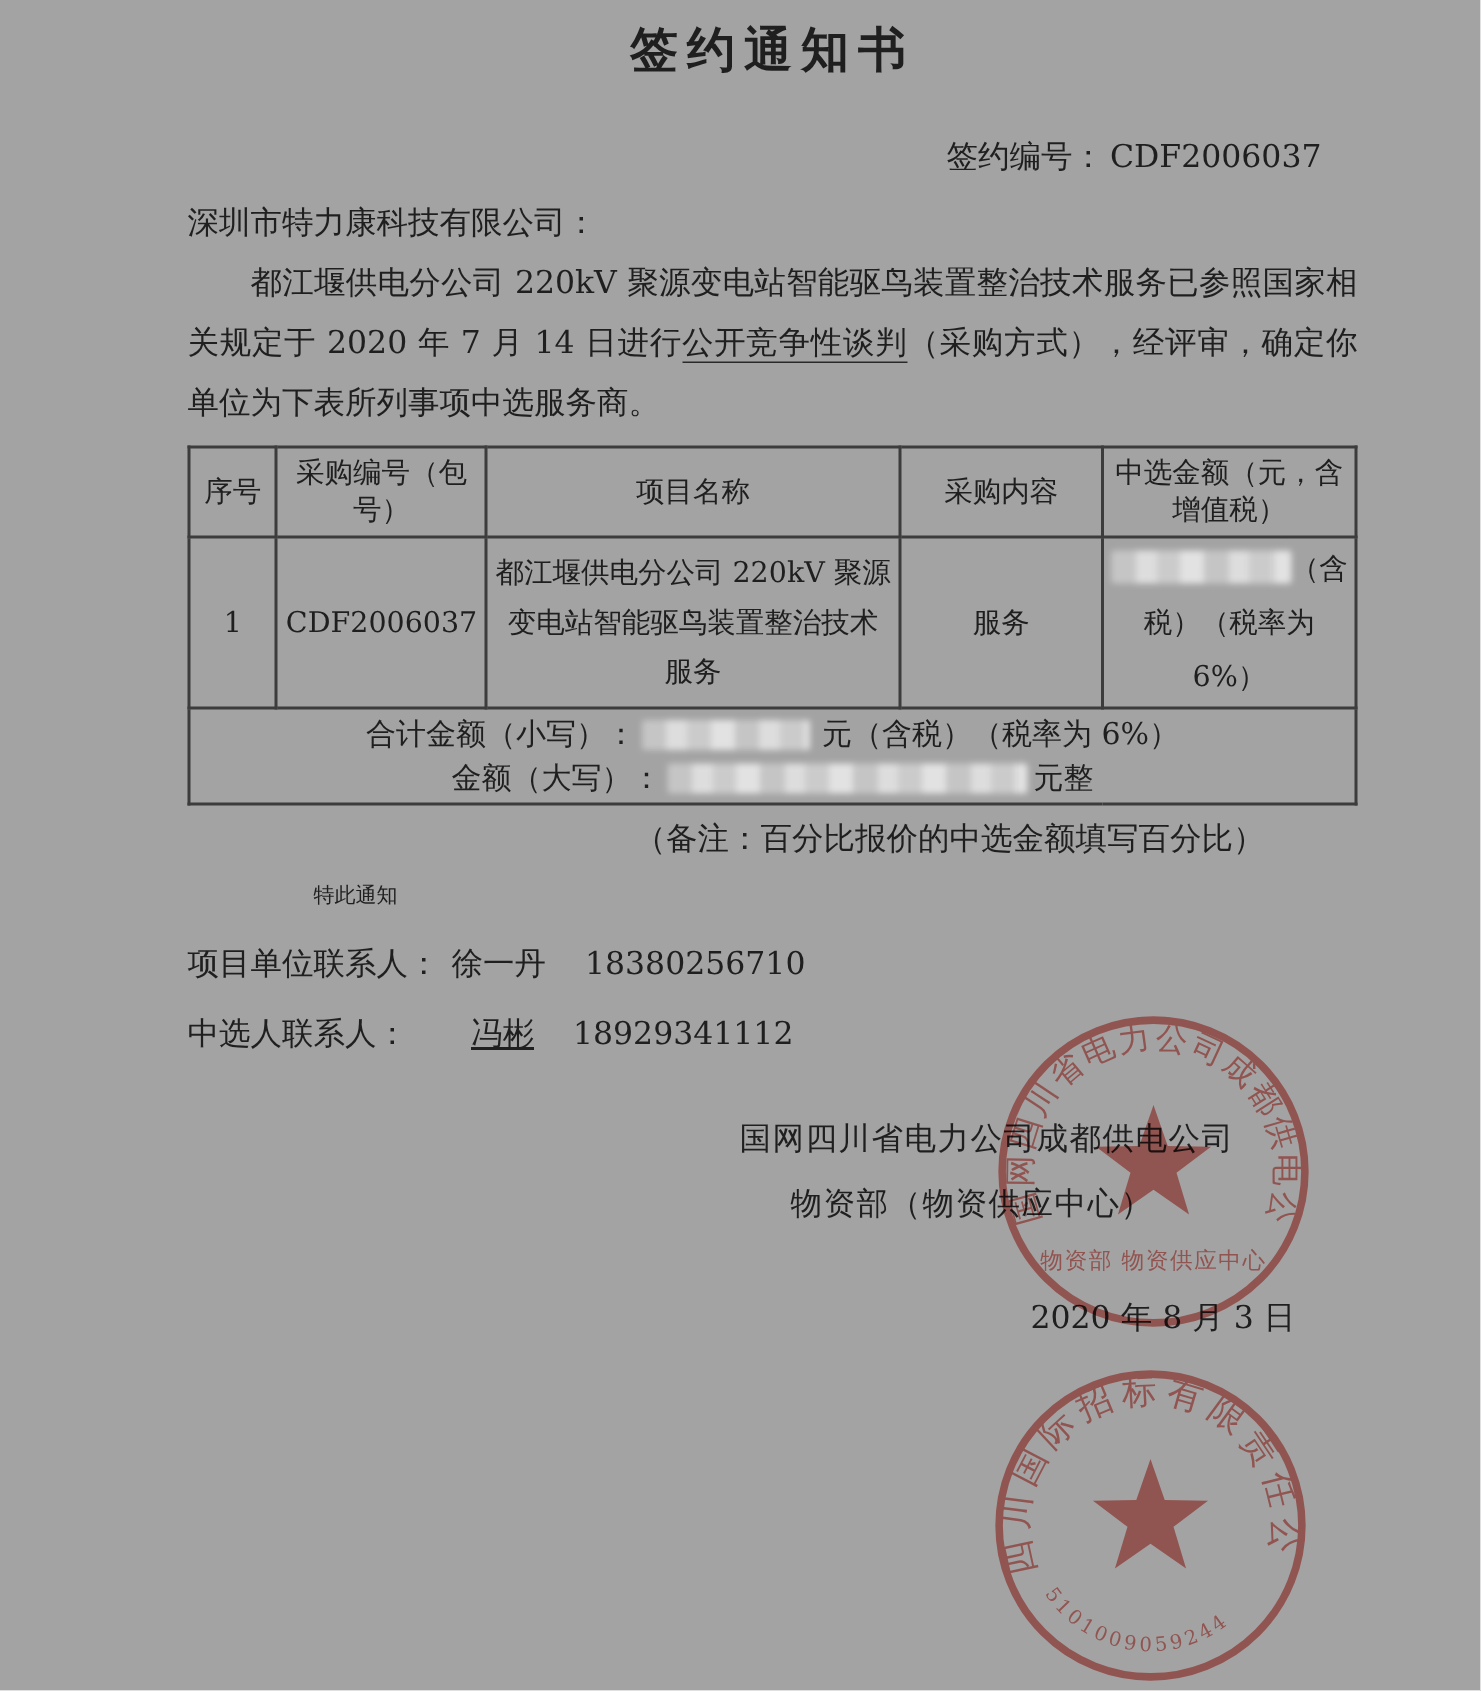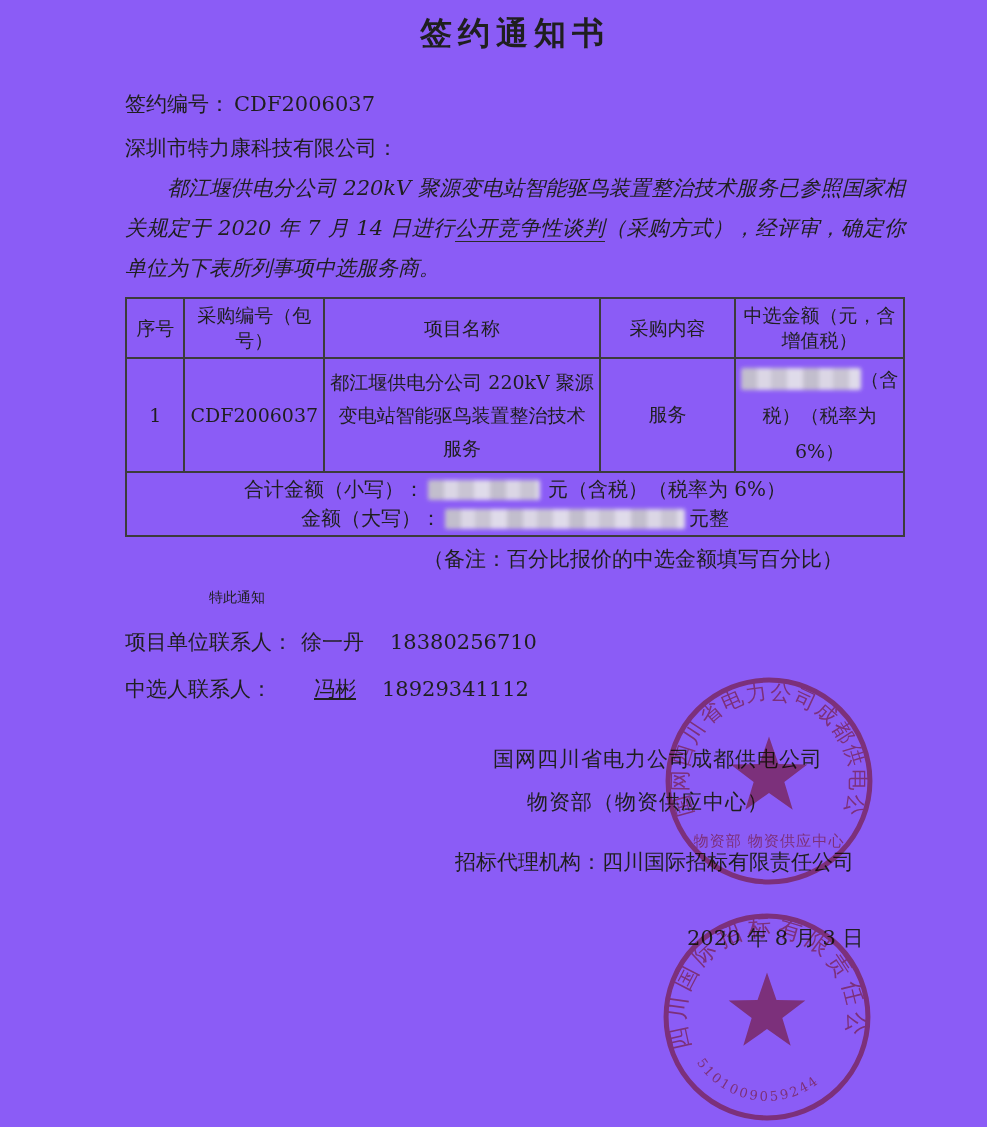--- a/index.html
+++ b/index.html
@@ -1,28 +1,28 @@
 <!DOCTYPE html>
 <html><head>
 <meta charset="utf-8">
 <style>
   html,body { margin:0; padding:0; background:#ffffff; }
   .page {
     position:relative; width:987px; height:1127px; overflow:hidden;
-    background:#8b5cf6; color:#1f1f1f;
+    background:#a3a3a3; color:#1f1f1f;
     font-family:"DejaVu Serif","Liberation Serif",serif;
   }
   .content { padding:6px 82px 0 125px; }
 
   .doc-title { margin:6px 0 0; text-align:center; font-size:32px; font-weight:600; letter-spacing:6px; }
-  .contract-no { margin-top:34px; padding-right:24px; font-size:21px; }
+  .contract-no { margin-top:34px; text-align:right; padding-right:24px; font-size:21px; }
   .contract-no .num { font-weight:500; margin-left:4px; }
   .addressee { margin-top:16px; font-size:21px; }
   .para { font-size:21px; line-height:40px; text-align:justify; margin:0; }
-  .para.indent { text-indent:2em;font-style:italic; }
+  .para.indent { text-indent:2em; }
   .para1 { margin:6px 0 9px; }
   .u { border-bottom:1.5px solid #2a2a2a; padding-bottom:1px; }
 
   table.award { width:100%; border-collapse:collapse; table-layout:fixed; font-size:19px;border-radius:28px; }
   table.award th, table.award td { border:2px solid #3c3c3c; text-align:center; vertical-align:middle; padding:2px 4px; }
   table.award th { font-weight:normal; line-height:25px; padding:4px 6px; }
   td.seq-cell { }
   td.project-cell { line-height:33px; padding:4px 10px; }
   td.amount-cell { line-height:36px; padding:4px 8px; }
   tr.data-row td { height:92px; }
@@ -112,23 +112,20 @@
 
     <div class="contact first">
       <span>项目单位联系人：</span><span class="name">徐一丹</span><span class="phone">18380256710</span>
     </div>
     <div class="contact second">
       <span>中选人联系人：</span><span class="name">冯彬</span><span class="phone">18929341112</span>
     </div>
 
     <div class="sig-company">国网四川省电力公司成都供电公司</div>
     <div class="sig-dept">物资部（物资供应中心）</div>
-    <div class="sig-agency">
-      <span>招标代理机构：</span><span>四川国际招标有限责任公司</span>
-    </div>
     <div class="sig-date">2020 年 8 月 3 日</div>
   </div>
 
   <svg class="seal seal-1" width="218" height="218" viewBox="0 0 216 216">
     <circle cx="108" cy="108" r="100" fill="none" stroke-width="5" stroke="#d9544d"></circle>
     <polygon points="108,64 117.4,91.1 146,91.6 123.2,108.9 131.5,136.4 108,120 84.5,136.4 92.8,108.9 70,91.6 98.6,91.1" fill="#d9544d"></polygon>
     <path id="seal1-ring-path" d="M 34.6 142.2 A 81 81 0 1 1 181.4 142.2" fill="none"></path>
     <text font-size="21" letter-spacing="2" fill="#d9544d">
       <textPath href="#seal1-ring-path" startOffset="2">国网四川省电力公司成都供电公司</textPath>
     </text>

